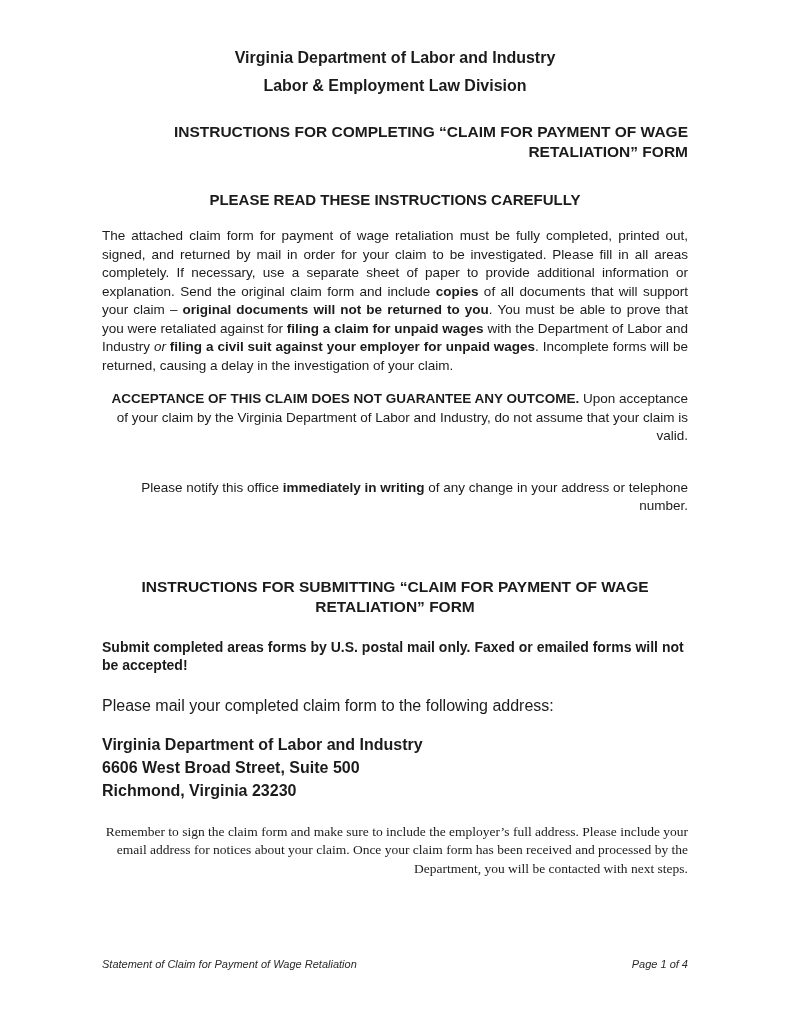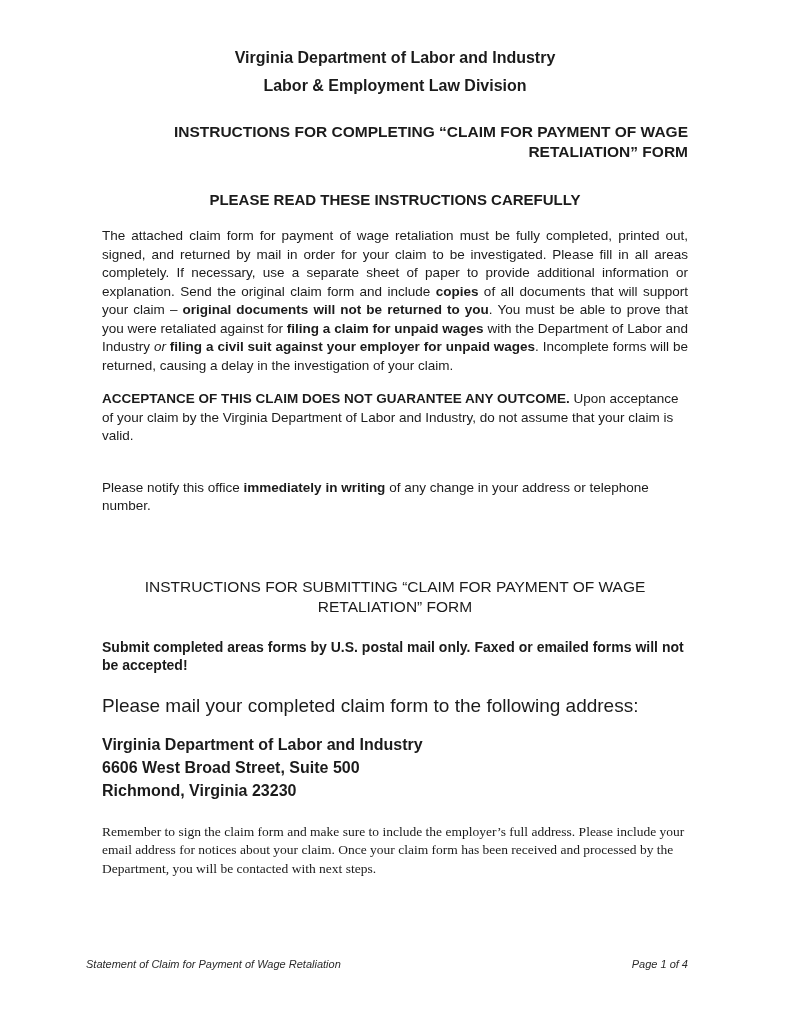--- a/index.html
+++ b/index.html
@@ -36,56 +36,57 @@
   .sub-heading {
     margin-top: 28px;
     text-align: center;
     font-size: 15px;
     font-weight: 700;
     line-height: 20px;
   }
   .para {
     font-size: 13.5px;
     line-height: 18.5px;
+    text-align: right;
   }
   .para.justify { text-align: justify; }
   .intro-para   { margin-top: 17px; }
   .accept-para  { margin-top: 15px; }
   .notify-para  { margin-top: 33px; }
   .submit-heading {
     margin-top: 61px;
     text-align: center;
     font-size: 15.5px;
-    font-weight: 400;
+    font-weight: 700;
     line-height: 20px;
   }
   .postal-notice {
     margin-top: 21px;
     font-size: 14px;
     font-weight: 700;
     line-height: 18px;
   }
   .mail-intro {
     margin-top: 23px;
-    font-size: 19px;
+    font-size: 16px;
     line-height: 18px;
   }
   .address-block {
     margin-top: 18px;
     font-size: 16px;
     font-weight: 700;
     line-height: 23px;
   }
   .reminder-para {
     margin-top: 21px;
     font-family: Liberation Serif, serif;
   }
   .doc-footer {
     position: absolute;
-    left: 29px;
+    left: 45px;
     right: 46px;
     top: 958px;
     display: flex;
     justify-content: space-between;
     font-size: 11px;
     font-style: italic;
     color: #2a2a2a;
   }
 </style>
 </head>

